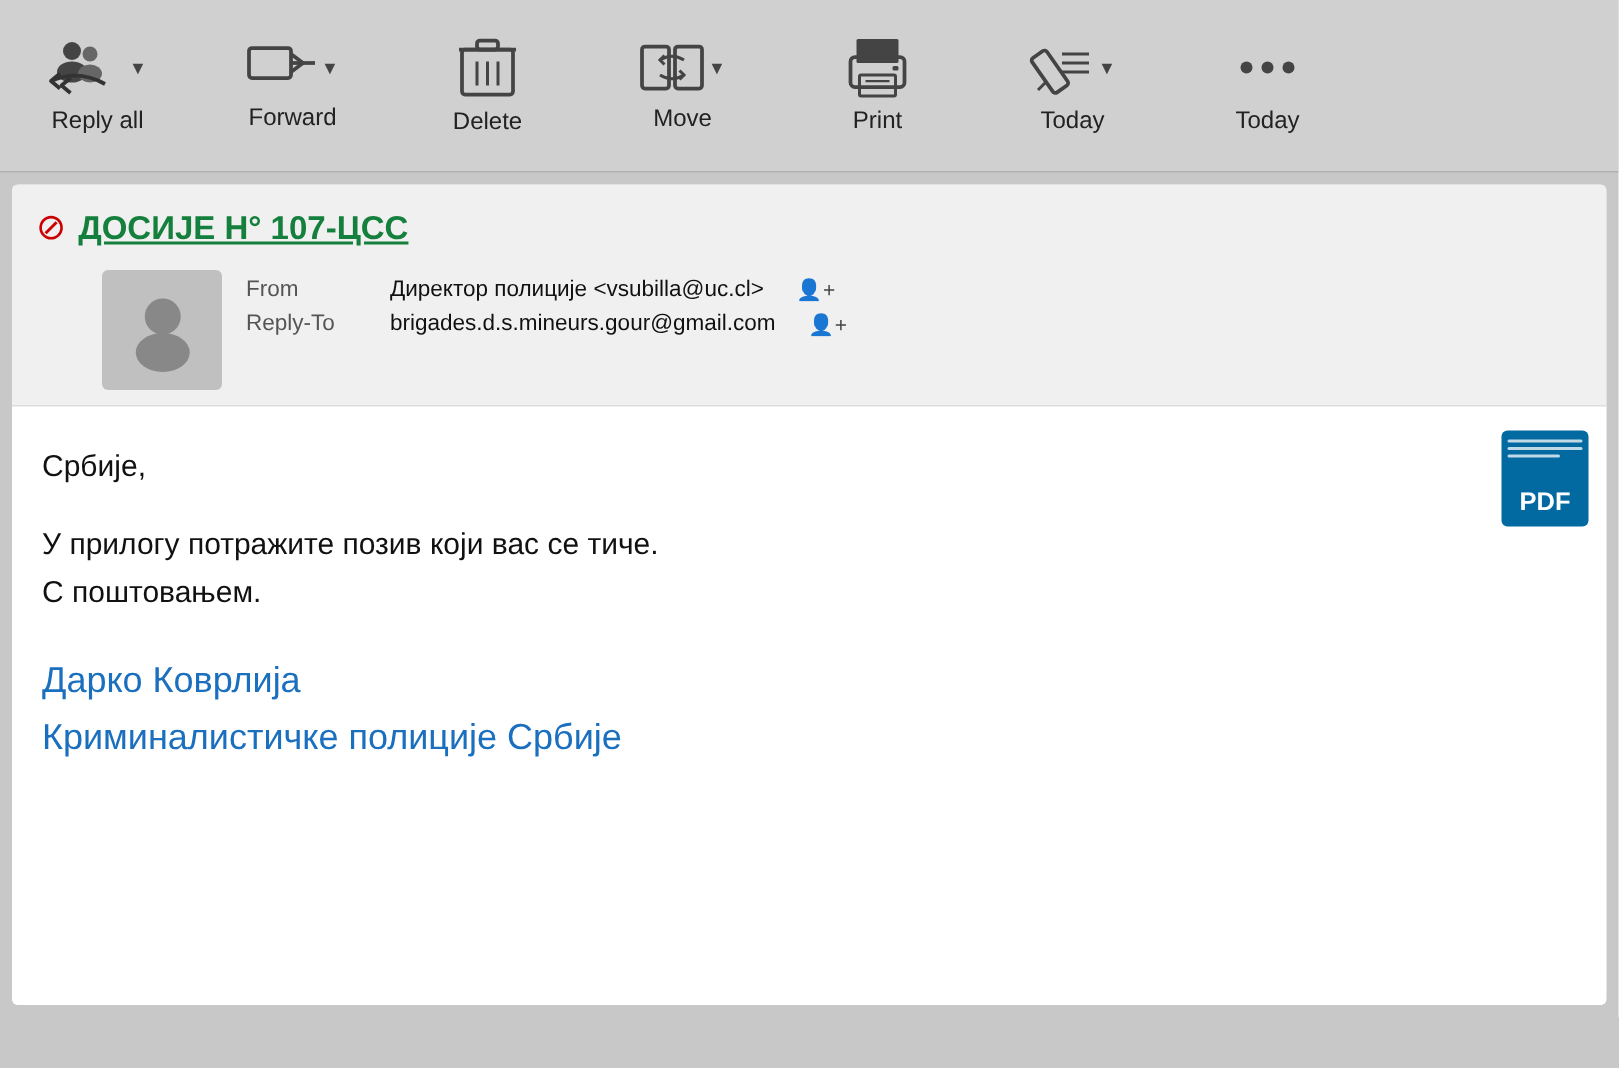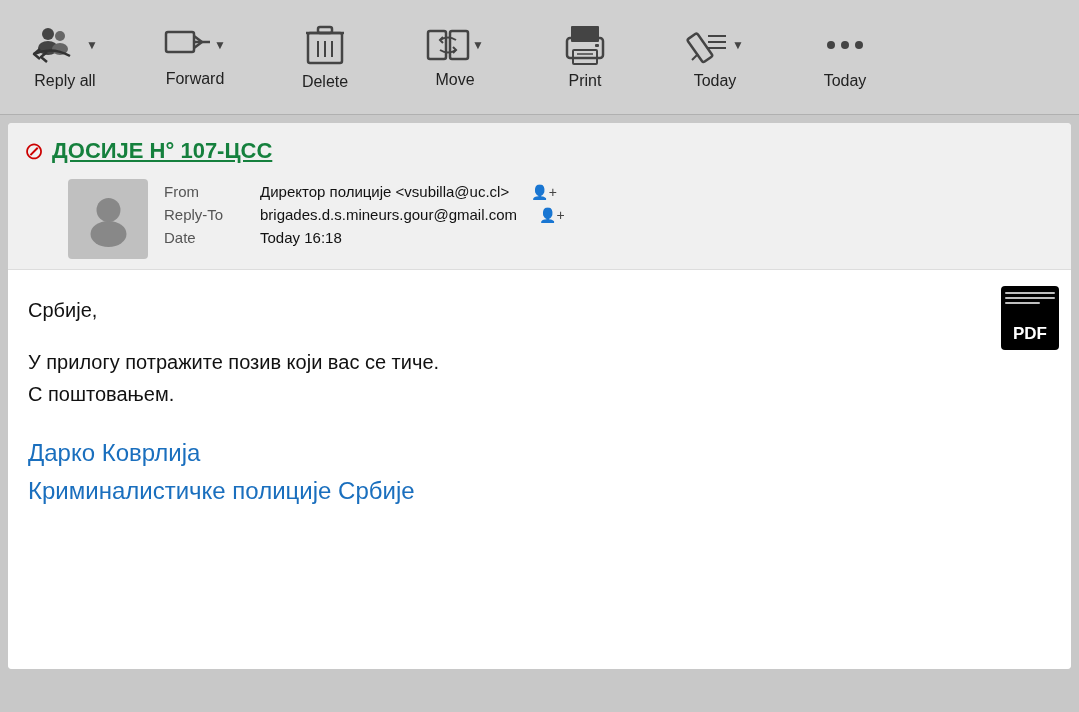--- a/index.html
+++ b/index.html
@@ -301,32 +301,28 @@
         <div class="meta-row">
           <span class="meta-label">From</span>
           <span class="meta-value">Директор полиције &lt;vsubilla@uc.cl&gt;</span>
           <span class="add-contact-icon">👤+</span>
         </div>
         <div class="meta-row">
           <span class="meta-label">Reply-To</span>
           <span class="meta-value">brigades.d.s.mineurs.gour@gmail.com</span>
           <span class="add-contact-icon">👤+</span>
         </div>
-        <div class="meta-row">
-          <span class="meta-label">Date</span>
-          <span class="meta-value">Today 16:18</span>
-        </div>
       </div>
     </div>
 
   </div>
 
   <div class="email-body">
 
-    <div class="pdf-attachment" style="position:absolute;top:16px;right:12px;width:58px;height:64px;background:#000000;border-radius:4px;display:flex;flex-direction:column;align-items:center;justify-content:flex-end;padding-bottom:6px;overflow:hidden;">
+    <div class="pdf-attachment" style="position:absolute;top:16px;right:12px;width:58px;height:64px;background:#0369a1;border-radius:4px;display:flex;flex-direction:column;align-items:center;justify-content:flex-end;padding-bottom:6px;overflow:hidden;">
       <div style="position:absolute;top:0;left:0;right:0;padding:6px 4px 0;display:flex;flex-direction:column;gap:3px;">
         <div style="height:2px;background:rgba(255,255,255,0.75);border-radius:1px;"></div>
         <div style="height:2px;background:rgba(255,255,255,0.75);border-radius:1px;"></div>
         <div style="height:2px;background:rgba(255,255,255,0.75);border-radius:1px;width:70%;"></div>
       </div>
       <span style="color:white;font-weight:bold;font-size:17px;">PDF</span>
     </div>
 
     <p class="body-text">Србије,</p>
 

